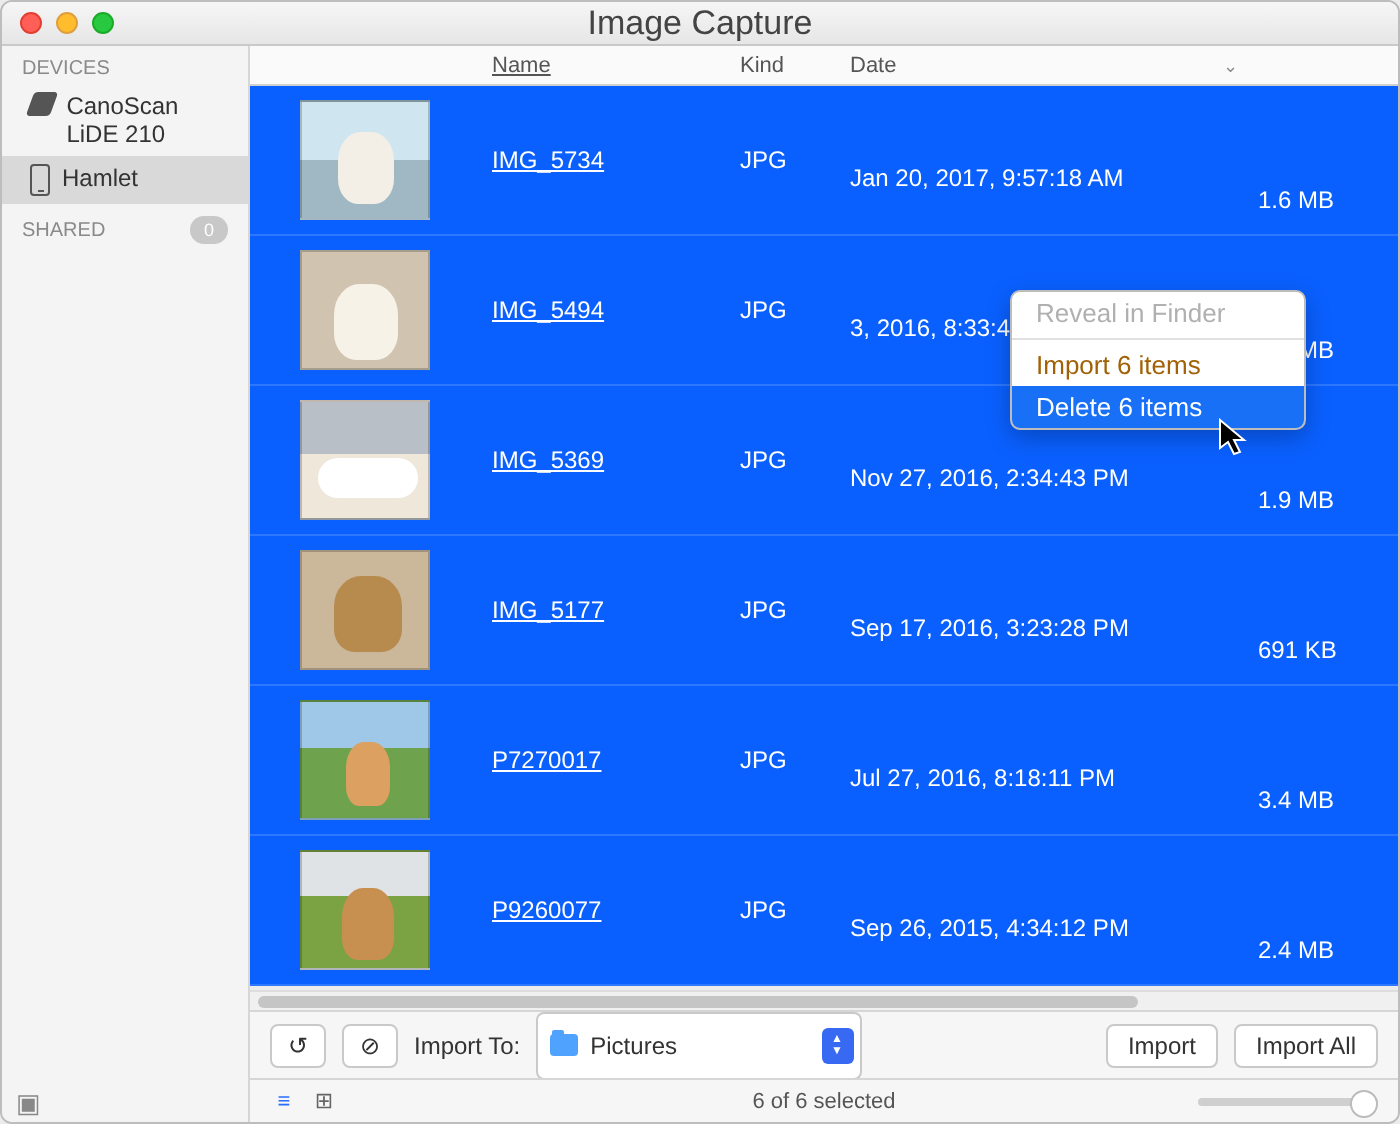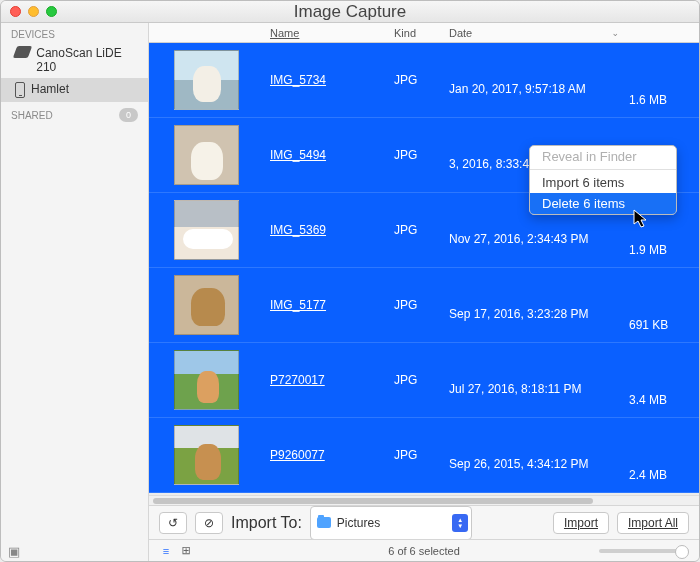--- a/index.html
+++ b/index.html
@@ -6,21 +6,21 @@
 body { width: 700px; height: 562px; overflow: hidden; background: #ececec; font-size: 12px; color: #333; }
 .window { width: 700px; height: 562px; display: flex; flex-direction: column; border: 1px solid #bdbdbd; border-radius: 6px; overflow: hidden; }
 .titlebar { height: 22px; background: linear-gradient(#f6f6f6, #e6e6e6); border-bottom: 1px solid #c9c9c9; display: flex; align-items: center; position: relative; }
 .traffic { display: flex; gap: 7px; margin-left: 9px; }
 .dot { width: 11px; height: 11px; border-radius: 50%; }
 .dot.red { background: #ff5f57; border: 0.5px solid #e33e32; }
 .dot.yellow { background: #ffbd2e; border: 0.5px solid #e09e3e; }
 .dot.green { background: #28c940; border: 0.5px solid #1aab29; }
 .title { position: absolute; left: 0; right: 0; text-align: center; font-size: 17px; color: #444; }
 .body { flex: 1; display: flex; overflow: hidden; }
-.sidebar { width: 148px; background: #f4f4f4; border-right: 1px solid #d6d6d6; display: flex; flex-direction: column; }
+.sidebar { width: 124px; background: #f4f4f4; border-right: 1px solid #d6d6d6; display: flex; flex-direction: column; }
 .sb-section { padding: 6px 10px 2px 10px; font-size: 10px; color: #8a8a8a; text-transform: uppercase; display: flex; align-items: center; justify-content: space-between; }
 .badge { background: #c8c8c8; color: #fff; border-radius: 8px; font-size: 9px; padding: 0 7px; line-height: 14px; }
 .sb-item { display: flex; gap: 6px; padding: 4px 8px 4px 14px; font-size: 12px; color: #333; cursor: default; }
 .sb-item.selected { background: #d9d9d9; }
 .scanner-icon, .phone-icon { width: 16px; height: 12px; }
 .scanner-icon { background: #555; transform: skewX(-20deg); border-radius: 2px; }
 .phone-icon { width: 10px; height: 16px; border: 1.5px solid #555; border-radius: 2px; position: relative; }
 .phone-icon::after { content:""; position:absolute; bottom:1px; left:3px; width:3px; height:1px; background:#555; }
 .main { flex: 1; display: flex; flex-direction: column; overflow: hidden; position: relative; }
 .header-row { display: flex; align-items: center; height: 20px; background: #fafafa; border-bottom: 1px solid #d0d0d0; font-size: 11px; color: #555; }
@@ -45,37 +45,37 @@
 .cat5 { background: linear-gradient(#9ec7e8 40%, #6ea24d 40%); }
 .cat5::after { content:""; position:absolute; left:22px; top:20px; width:22px; height:32px; background:#dca060; border-radius:40% 40% 30% 30%; }
 .cat6 { background: linear-gradient(#dfe3e6 38%, #7ba243 38%); }
 .cat6::after { content:""; position:absolute; left:20px; top:18px; width:26px; height:36px; background:#c79050; border-radius:40% 40% 30% 30%; }
 .row .col-name, .row .col-kind, .row .col-date, .row .col-size { font-size: 12px; }
 .row .col-date { display:block;margin-top:18px; }
 .scrollbar-h { height: 10px; background: #f0f0f0; border-top: 1px solid #ddd; position: relative; }
 .scrollbar-h::after { content:""; position:absolute; left:4px; top:2px; width: 440px; height: 6px; background:#c5c5c5; border-radius:3px; }
 .toolbar { height: 34px; background: #f6f6f6; border-top: 1px solid #d6d6d6; display: flex; align-items: center; gap: 8px; padding: 0 10px; }
 .toolbtn { height: 22px; min-width: 28px; background: #fff; border: 1px solid #c9c9c9; border-radius: 4px; display: flex; align-items: center; justify-content: center; font-size: 12px; cursor: default; }
-.toolbtn.wide { padding: 0 10px; text-decoration: underline; }
-.import-label { font-size: 16px; color: #333; }
+.toolbtn.wide { padding: 0 10px; }
+.import-label { font-size: 12px; color: #333; }
 .folder-select { height: 34px; background: #fff; border: 1px solid #c9c9c9; border-radius: 4px; display: flex; align-items: center; padding: 0 3px 0 6px; gap: 6px; justify-content: space-between; }
 .folder-icon { width: 14px; height: 11px; background:#4fa3ff; border-radius:2px; position:relative; }
 .folder-icon::before { content:""; position:absolute; top:-2px; left:1px; width:6px; height:3px; background:#4fa3ff; border-radius:1px; }
 .select-caret { width: 16px; height: 18px; background:#3869f3; border-radius:3px; color:#fff; display:flex;flex-direction:column;align-items:center;justify-content:center;font-size:6px;line-height:6px; }
 .spacer { flex: 1; }
 .statusbar { height: 22px; background:#f6f6f6; border-top: 1px solid #d6d6d6; display:flex; align-items:center; padding: 0 10px; position: relative; font-size: 11px; color:#555; }
 .view-toggle { display:flex; gap:6px; }
 .vt { width:14px; height:12px; display:flex; align-items:center; justify-content:center; font-size:11px; color:#666; }
 .vt.active { color:#2a6fff; }
 .status-text { position:absolute; left:0; right:0; text-align:center; pointer-events:none; }
 .zoom { margin-left:auto; width:90px; height:4px; background:#cfcfcf; border-radius:2px; position:relative; }
 .zoom::after { content:""; position:absolute; right:0; top:-4px; width:12px; height:12px; background:#fff; border:1px solid #bbb; border-radius:50%; }
 .footer-left { position:absolute; left:8px; bottom:3px; font-size:13px; color:#888; }
 .context-menu { position: absolute; left: 380px; top: 122px; width: 148px; background: #fff; border: 1px solid #bcbcbc; border-radius: 5px; box-shadow: 0 4px 12px rgba(0,0,0,0.25); overflow:hidden; font-size:13px; z-index: 50; }
-.cm-item { padding: 3px 12px; color:#404040; cursor: default; }
+.cm-item { padding: 3px 12px; color:#a16207; cursor: default; }
 .cm-item.disabled { color:#b0b0b0; }
 .cm-item.hover { background:#1870f6; color:#fff; }
 .cm-sep { height:1px; background:#e0e0e0; margin:2px 0; }
 .cursor { position:absolute; left: 484px; top: 186px; width:16px; height:20px; z-index:60; pointer-events:none; }
 .cursor svg { width:16px; height:20px; }
 </style>
 </head>
 <body>
 
 <div class="window">

